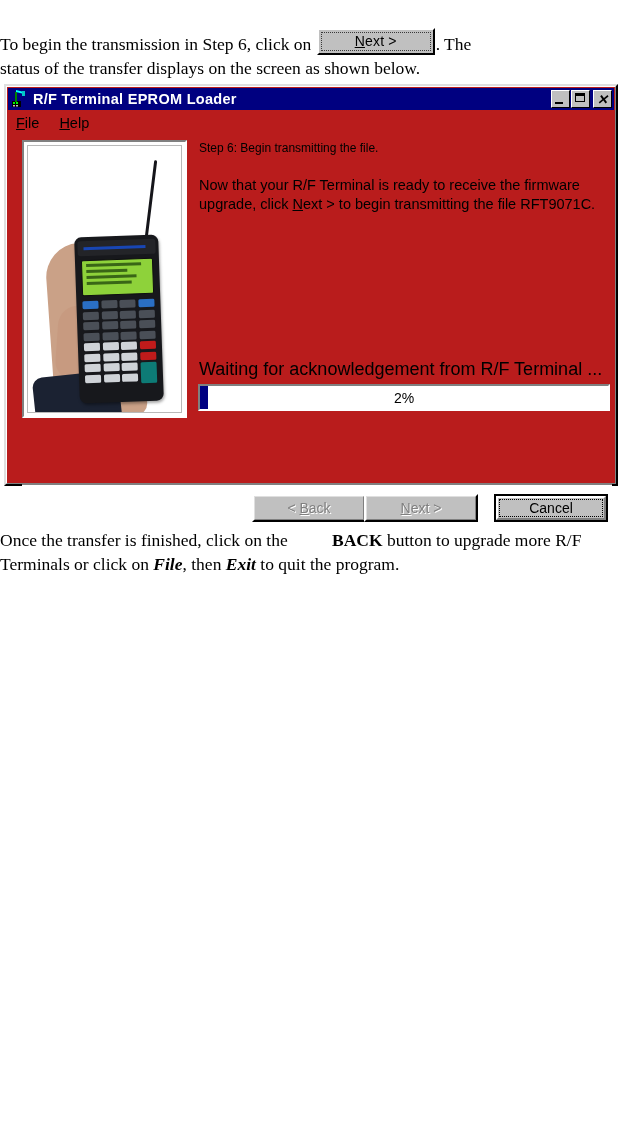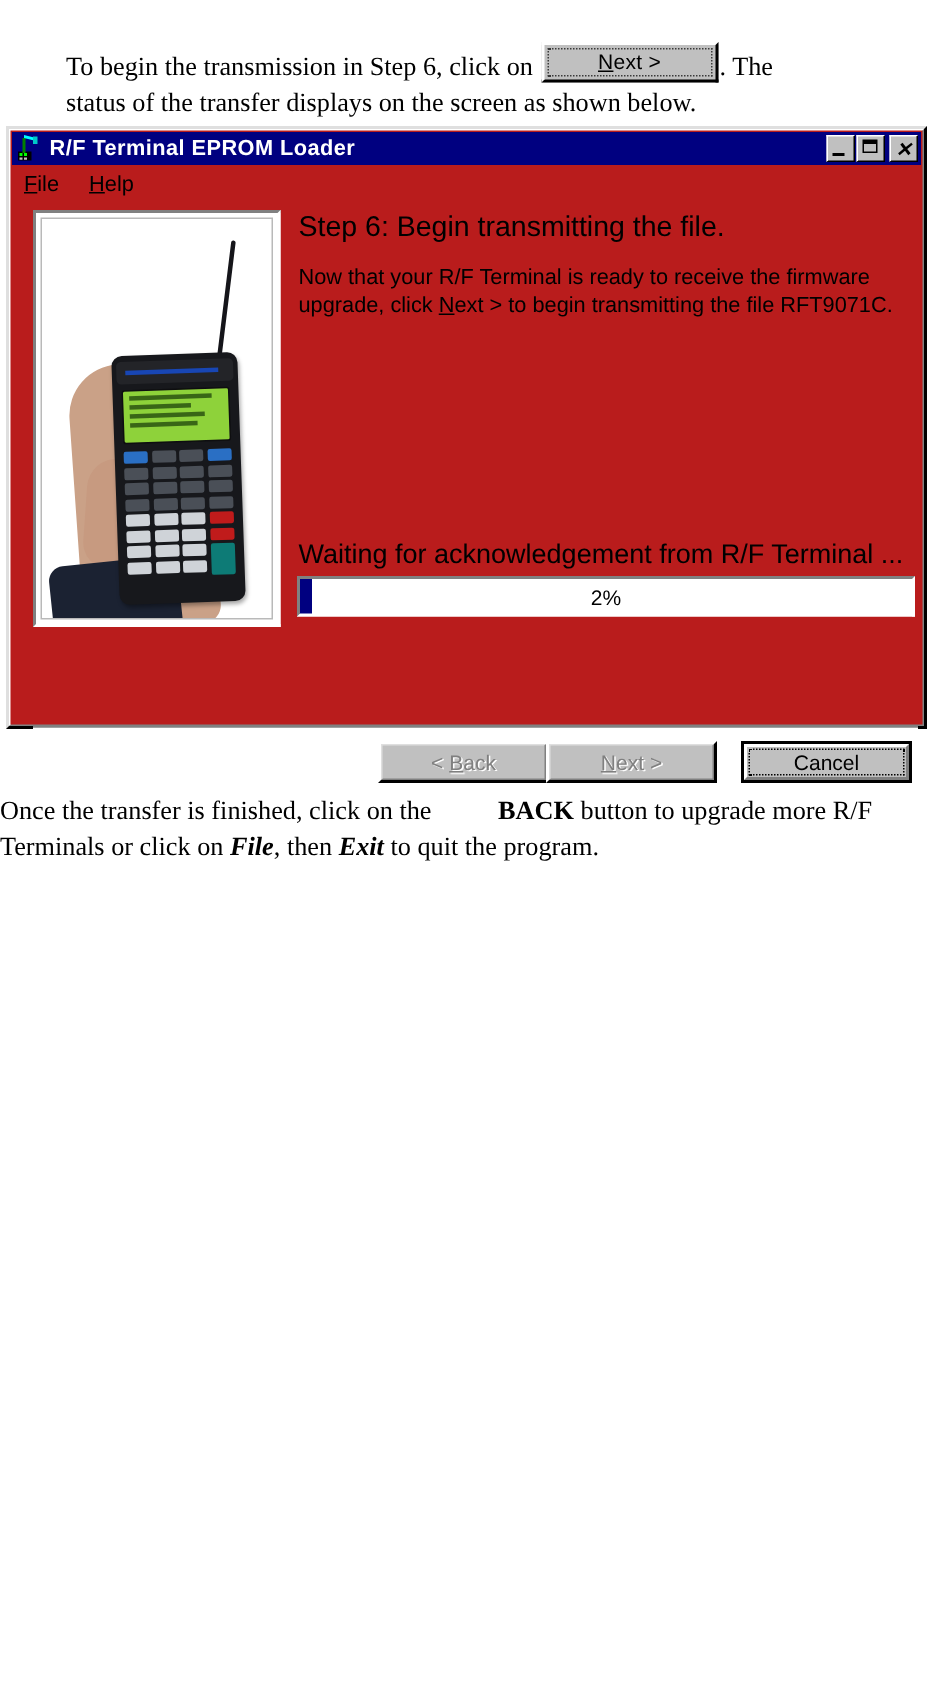--- a/index.html
+++ b/index.html
@@ -19,21 +19,21 @@
   }
 
   
   .prose {
     position: absolute;
     font-family: "Liberation Serif", serif;
     font-size: 17.5px;
     line-height: 24px;
     color: #000;
   }
-  .p-top  { left: 0px; top: 10px;  width: 509px; margin-left: 44px; }
+  .p-top  { left: 0px; top: 10px;  width: 509px; }
   .p-bot  { left: 0px; top: 510px; width: 620px; }
 
   .prose b { font-weight: bold; margin-left: 40px; }
   .prose i { font-style: italic; font-weight: bold; }
 
   
   .inline-next {
     display: inline-block;
     vertical-align: -5px;
     width: 118px;
@@ -277,21 +277,21 @@
   .key.dark { background: #4a4f57; }
   .key.red  { background: #c01b1b; }
   .key.teal { background: #0d7b76; }
   .key.tall { grid-row: span 3; height: auto; }
 
   
   .step-title {
     position: absolute;
     left: 187px; top: 5px;
     font-family: "Liberation Sans", sans-serif;
-    font-size: 19px;
+    font-size: 12px;
     color: #000;
     white-space: nowrap;
   }
   .step-body {
     position: absolute;
     left: 187px; top: 40px;
     width: 400px;
     font-family: "Liberation Sans", sans-serif;
     font-size: 14.5px;
     line-height: 19px;

